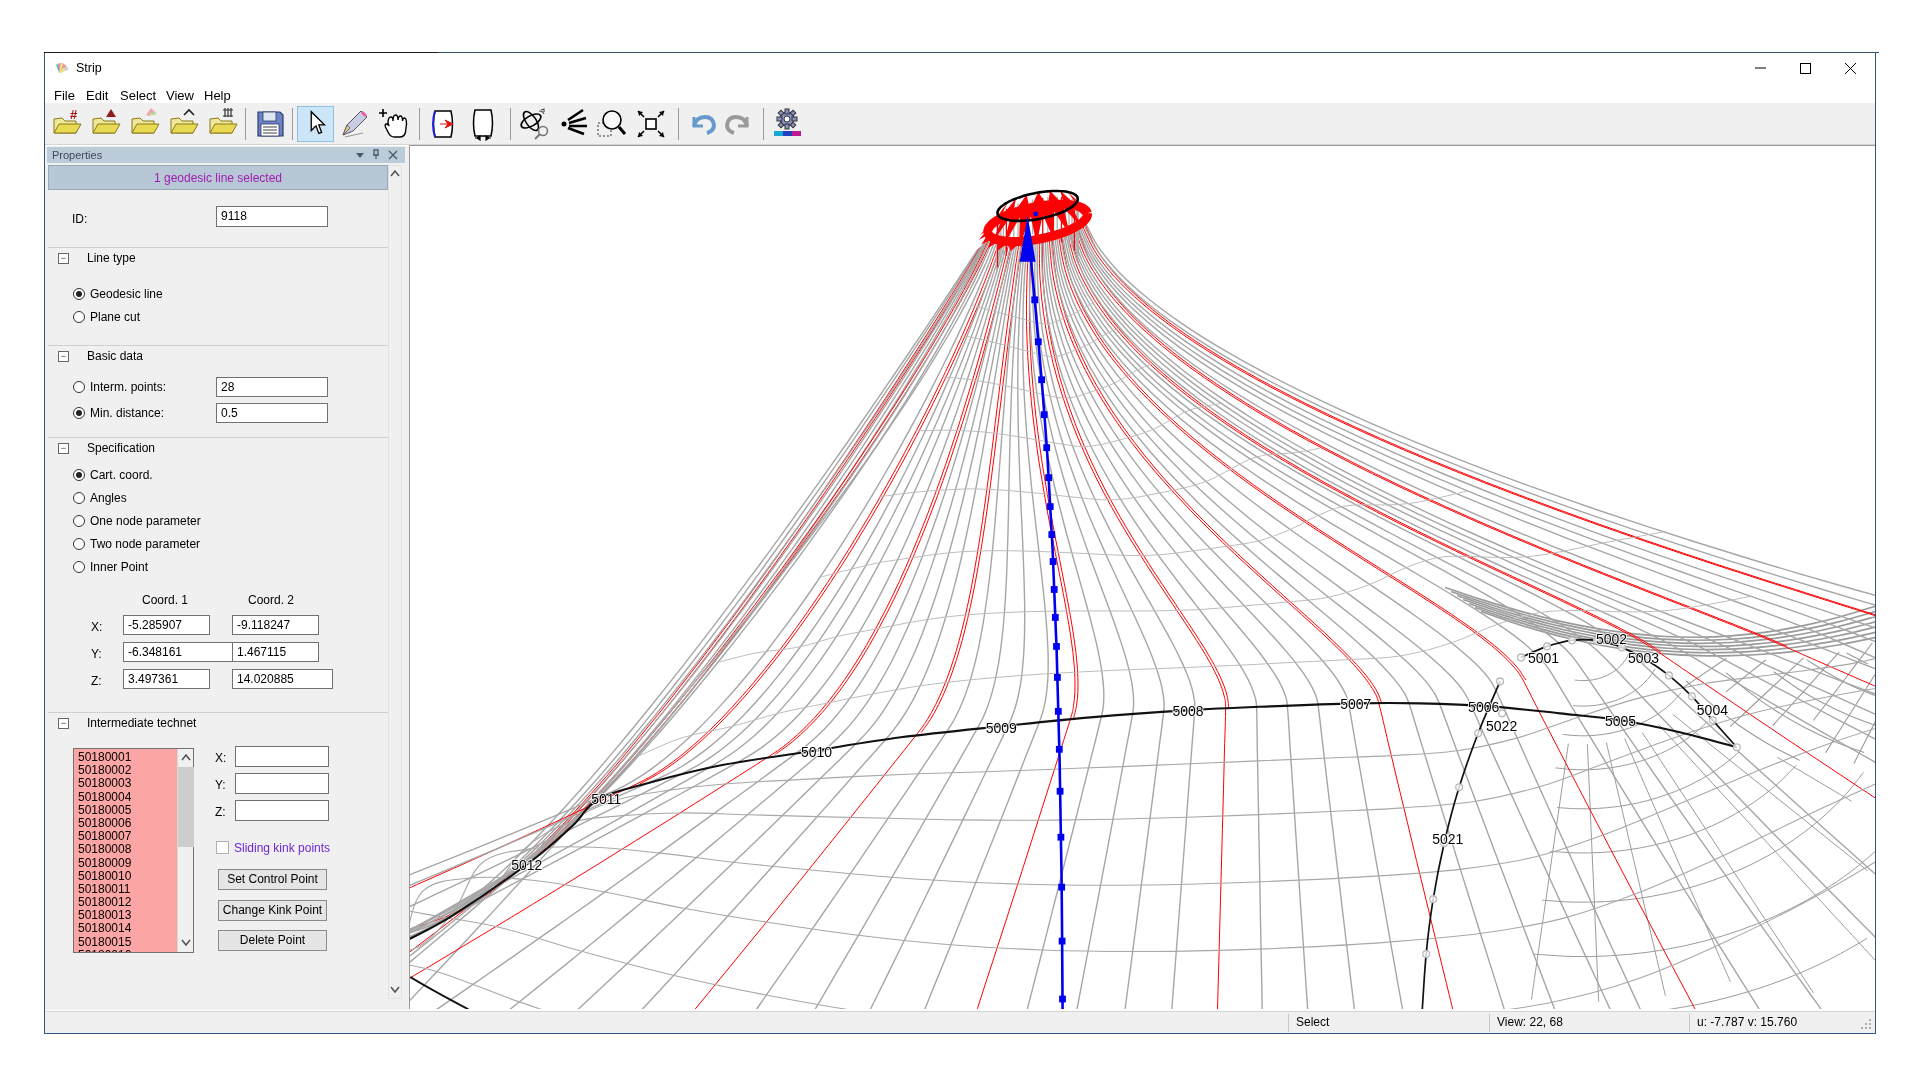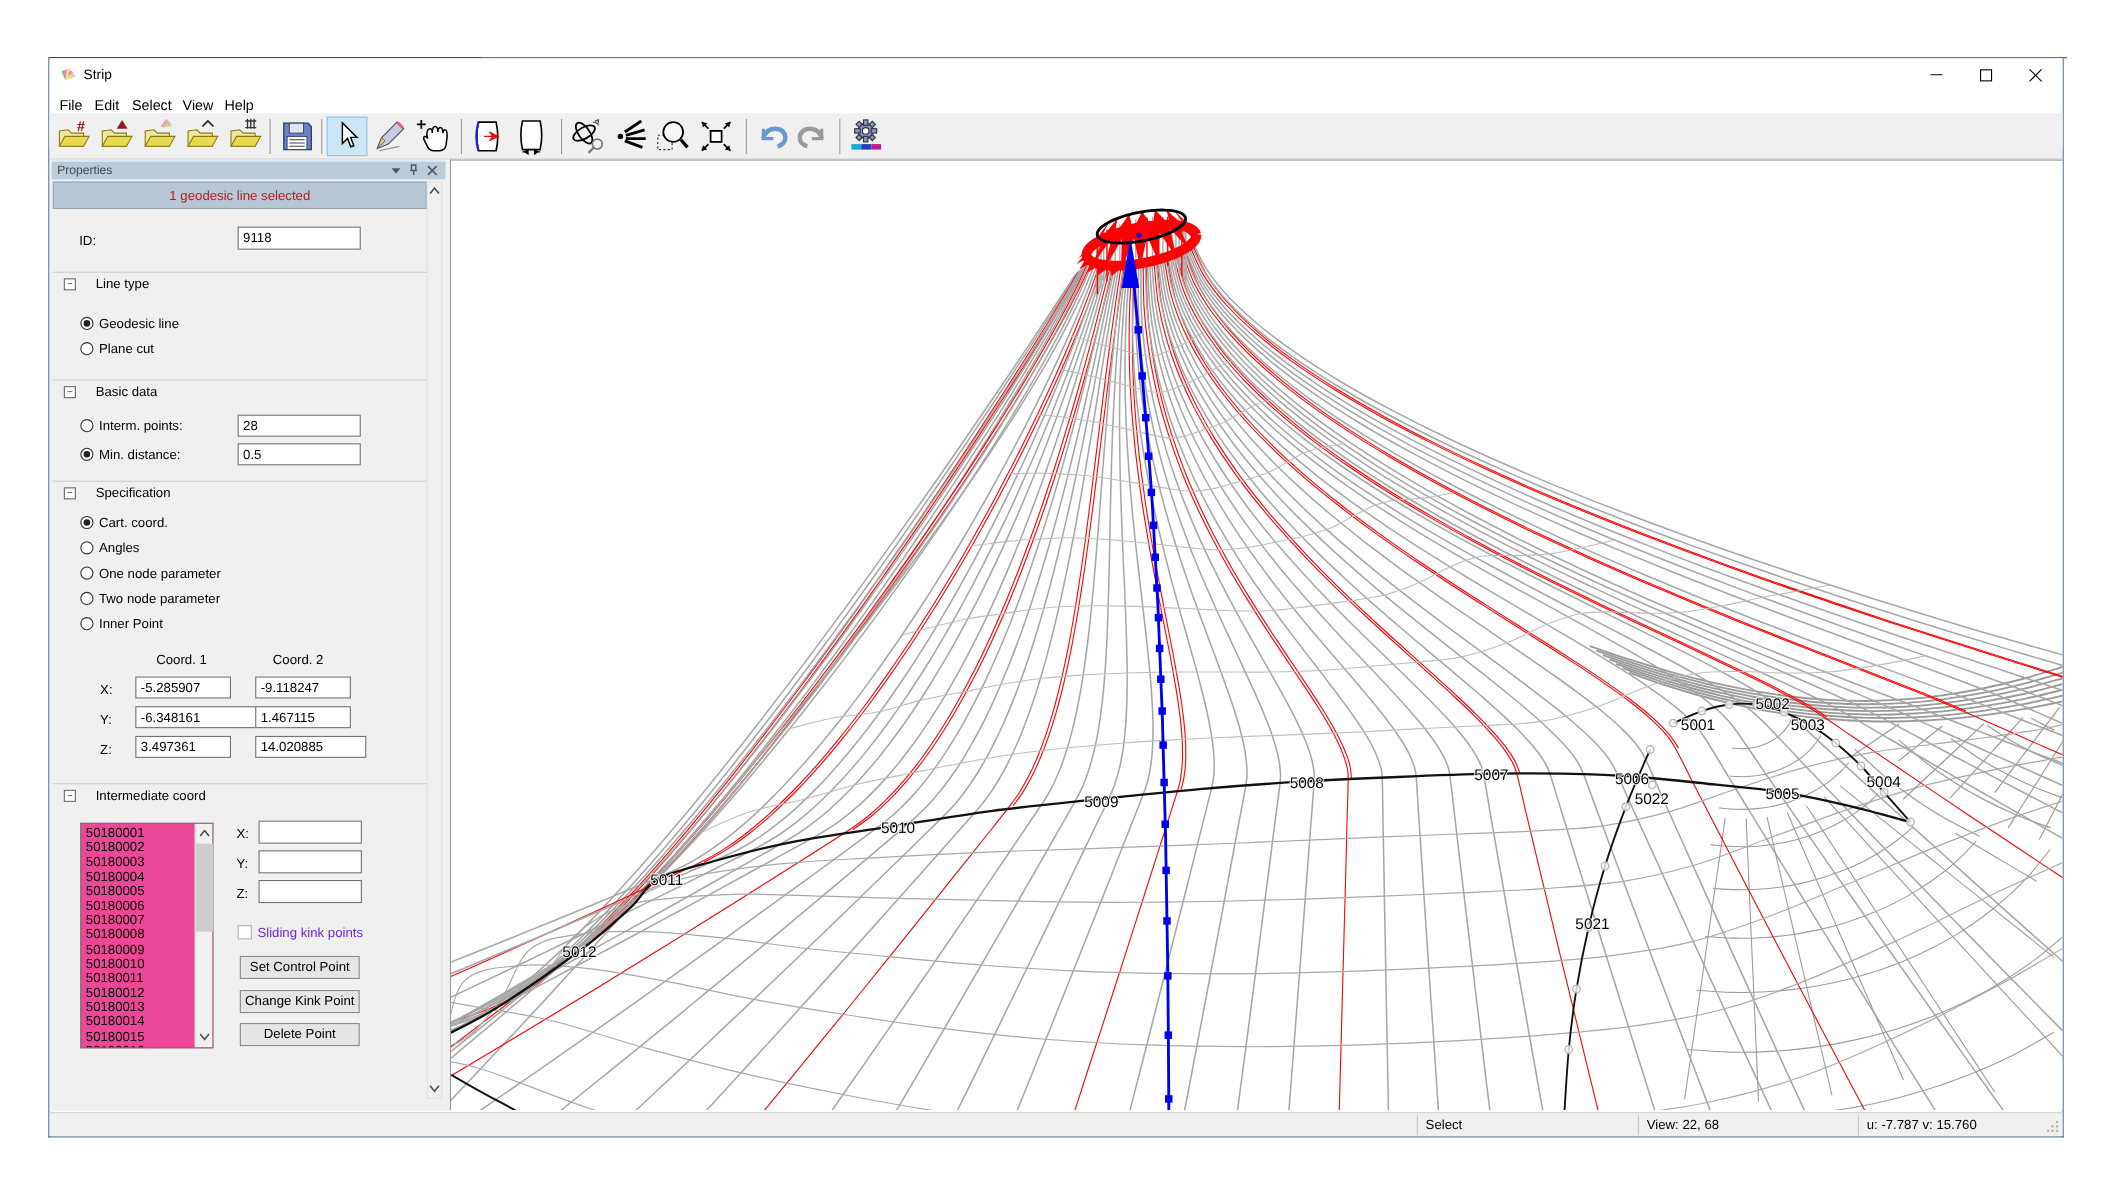--- a/index.html
+++ b/index.html
@@ -9,21 +9,21 @@
 .ttext{position:absolute;left:31px;top:8px;font-size:12.5px;color:#000}
 .wbtn{position:absolute;top:0;width:45px;height:31px;color:#000;text-align:center}
 #menu{position:absolute;left:0;top:32px;width:100%;height:50px;background:#fff;border-bottom:1px solid #b5b5b5}
 .mitem{position:absolute;top:3px;font-size:13px;color:#000}
 #toolbar{position:absolute;left:0;top:50px;width:100%;height:42px;background:#f0f0f0;border-bottom:1px solid #d4d4d4}
 .sep{position:absolute;top:5px;width:1px;height:32px;background:#9a9a9a}
 .tool{position:absolute;top:4px;width:34px;height:34px}
 #dock{position:absolute;left:0;top:93px;width:364px;height:864px;background:#f0f0f0}
 #caption{position:absolute;left:2px;top:0px;width:358px;height:17px;background:#bccbd8;border-top:1px solid #e8eef4}
 #caption span{position:absolute;left:5px;top:2px;font-size:11px;color:#3c4a58}
-#selhdr{position:absolute;left:3px;top:19px;width:340px;height:25px;background:#b7c7d6;border:1px solid #98a8b8;font-size:12px;text-align:center;line-height:24px;color:#b91c1c}
+#selhdr{position:absolute;left:3px;top:19px;width:340px;height:25px;background:#b7c7d6;border:1px solid #98a8b8;font-size:12px;text-align:center;line-height:24px;color:#a21caf}
 #pscroll{position:absolute;left:343px;top:19px;width:14px;height:834px;background:#f0f0f0;border:1px solid #e2e2e2}
 .psec{position:absolute;left:3px;width:340px;border-top:1px solid #cfcfcf}
 .plabel{position:absolute;font-size:12px;color:#000}
 .pbox{position:absolute;background:#fff;border:1px solid #717171;font-size:12px;padding-left:4px;color:#000}
 .radio{position:absolute;width:12px;height:12px;border:1px solid #333;border-radius:50%;background:#fff}
 .radio.on:after{content:"";position:absolute;left:2px;top:2px;width:6px;height:6px;background:#222;border-radius:50%}
 .shdr{position:absolute;font-size:12px;color:#000}
 .collapse{position:absolute;width:11px;height:11px;border:1px solid #666;background:#fff;font-size:9px;line-height:9px;text-align:center;color:#333}
 .btn{position:absolute;left:173px;width:109px;height:21px;background:#e5e5e5;border:1px solid #8a8a8a;font-size:12px;text-align:center;line-height:19px;color:#000}
 #cbar{position:absolute;left:2px;top:836px;width:356px;height:24px;background:#b7c7d6;border:1px solid #9fb3c4;font-size:12px;text-align:center;line-height:22px;color:#000}
@@ -235,22 +235,22 @@
 <div class="pbox" style="left:78px;top:469px;width:87px;height:20px;line-height:18px">-5.285907</div>
 <div class="pbox" style="left:187px;top:469px;width:87px;height:20px;line-height:18px">-9.118247</div>
 <span class="plabel" style="left:46px;top:501px;">Y:</span>
 <div class="pbox" style="left:78px;top:496px;width:110px;height:20px;line-height:18px">-6.348161</div>
 <div class="pbox" style="left:187px;top:496px;width:87px;height:20px;line-height:18px">1.467115</div>
 <span class="plabel" style="left:46px;top:528px;">Z:</span>
 <div class="pbox" style="left:78px;top:523px;width:87px;height:20px;line-height:18px">3.497361</div>
 <div class="pbox" style="left:187px;top:523px;width:101px;height:20px;line-height:18px">14.020885</div>
 <div class="psec" style="top:566px"></div>
       <div class="collapse" style="left:13px;top:572px">−</div>
-      <span class="shdr" style="left:42px;top:570px;">Intermediate coord</span>
-<div style="position:absolute;left:28px;top:602px;width:121px;height:205px;background:#ec4899;border:1px solid #717171;overflow:hidden;font-size:12px;padding:2px 0 0 4px;line-height:13px">
+      <span class="shdr" style="left:42px;top:570px;">Intermediate technet</span>
+<div style="position:absolute;left:28px;top:602px;width:121px;height:205px;background:#fca5a5;border:1px solid #717171;overflow:hidden;font-size:12px;padding:2px 0 0 4px;line-height:13px">
         <div style="height:13.2px">50180001</div>
         <div style="height:13.2px">50180002</div>
         <div style="height:13.2px">50180003</div>
         <div style="height:13.2px">50180004</div>
         <div style="height:13.2px">50180005</div>
         <div style="height:13.2px">50180006</div>
         <div style="height:13.2px">50180007</div>
         <div style="height:13.2px">50180008</div>
         <div style="height:13.2px">50180009</div>
         <div style="height:13.2px">50180010</div>

